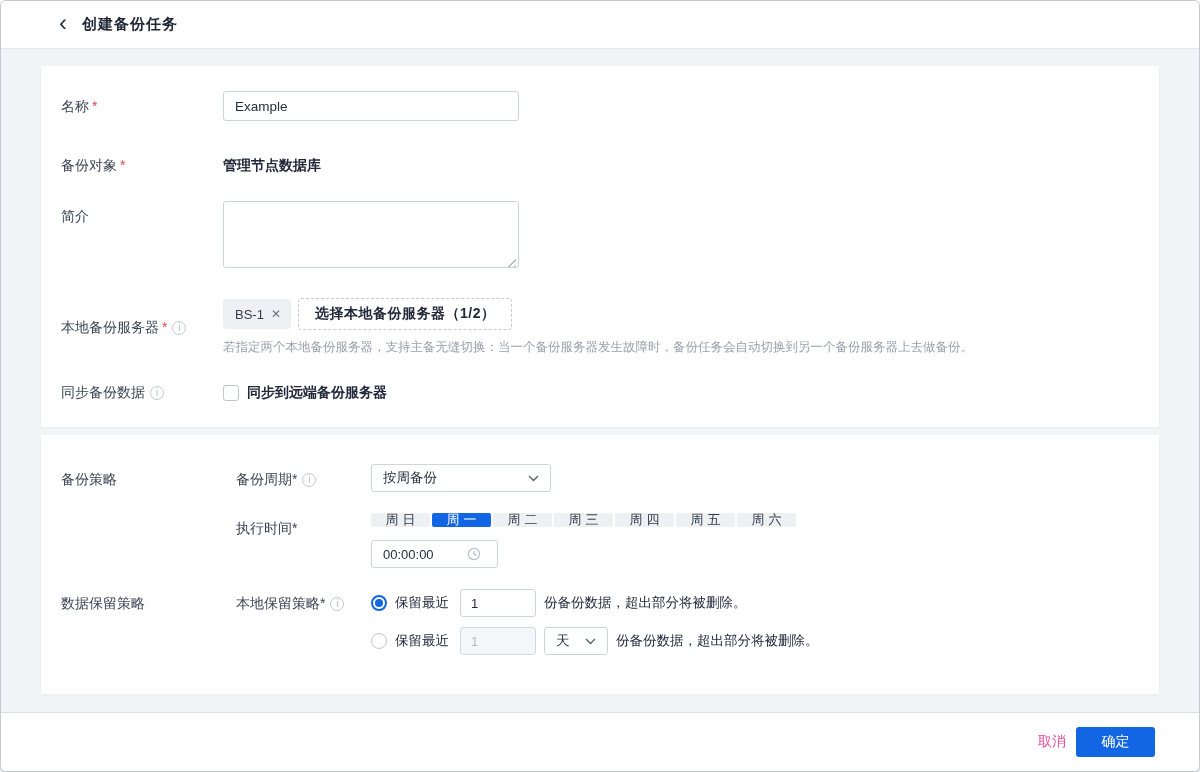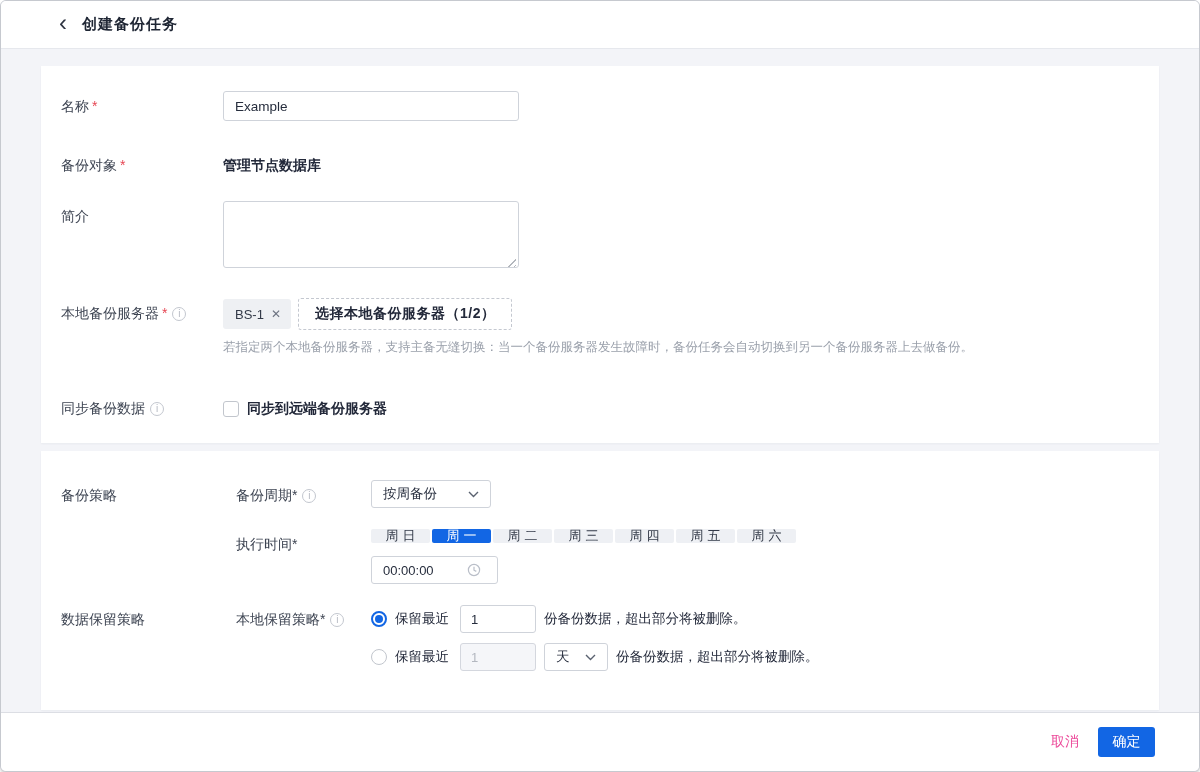--- a/index.html
+++ b/index.html
@@ -73,21 +73,21 @@
   }
   .check-lbl{ font-size:14px; color:#23293a; font-weight:bold; margin-left:8px; }
   
   .glbl{ flex:0 0 175px; font-size:14px; color:#3d4452; line-height:30px; }
   .slbl{ flex:0 0 135px; font-size:14px; color:#3d4452; line-height:30px; }
   .select{
     height:28px; border:1px solid #cfd3da; border-radius:3px; background:#fff; cursor:pointer;
     display:inline-flex; align-items:center; justify-content:space-between;
     font-size:13.5px; color:#262d3d; padding:0 11px;
   }
-  .sel-cycle{ width:120px; }
+  .sel-cycle{ width:180px; }
   .row-b{ margin-top:19px; }
   .days{ display:flex; }
   .day-btn{
     width:59px; height:14px; margin-right:2px; background:#eef0f4; border:none; border-radius:2px;
     font-size:13px; color:#333a48; letter-spacing:4px; padding-left:4px; cursor:pointer;
     display:inline-flex; align-items:center; justify-content:center;
     font-family:"Liberation Sans","DejaVu Sans",sans-serif;
   }
   .day-btn.sel{ background:#1266e4; color:#fff; }
   .time-input{
@@ -117,29 +117,29 @@
   
   .footer{
     flex:0 0 59px; background:#fff; border-top:1px solid #dcdee4;
     display:flex; align-items:center; justify-content:flex-end; padding-right:44px;
   }
   .cancel-btn{
     background:none; border:none; font-size:14px; color:#ec4899; cursor:pointer; padding:6px 10px;
     font-family:"Liberation Sans","DejaVu Sans",sans-serif;
   }
   .ok-btn{
-    margin-left:9px; width:57px; height:30px; background:#1266e4; color:#fff; border:none; border-radius:3px;
+    width:79px; height:30px; background:#1266e4; color:#fff; border:none; border-radius:3px;
     font-size:14px; cursor:pointer; font-family:"Liberation Sans","DejaVu Sans",sans-serif;
   }
   .chev{ flex:0 0 auto; margin-left:8px; }
   
   .mrow-name{ margin-bottom:29px; }
   .mrow-desc{ margin-bottom:26px; }
   .mrow-obj{ margin-bottom:26px; }
-  .mrow-srv{ margin-bottom:44px; }
+  .mrow-srv{ margin-bottom:28px;align-items:center; }
 </style>
 </head>
 <body>
 
 <div class="frame">
 
   <div class="header">
     <span class="back-ic">‹</span>
     <span class="page-title">创建备份任务</span>
   </div>

